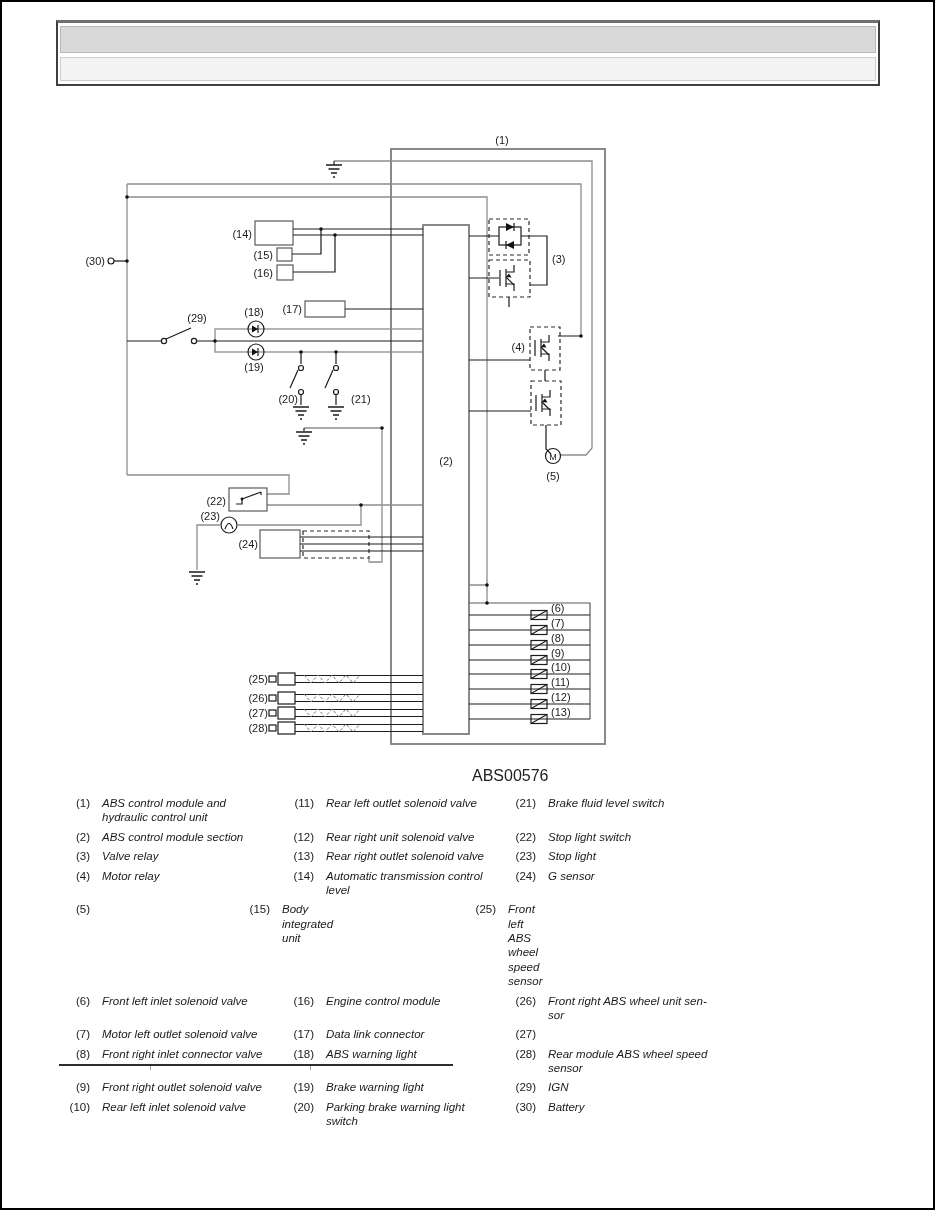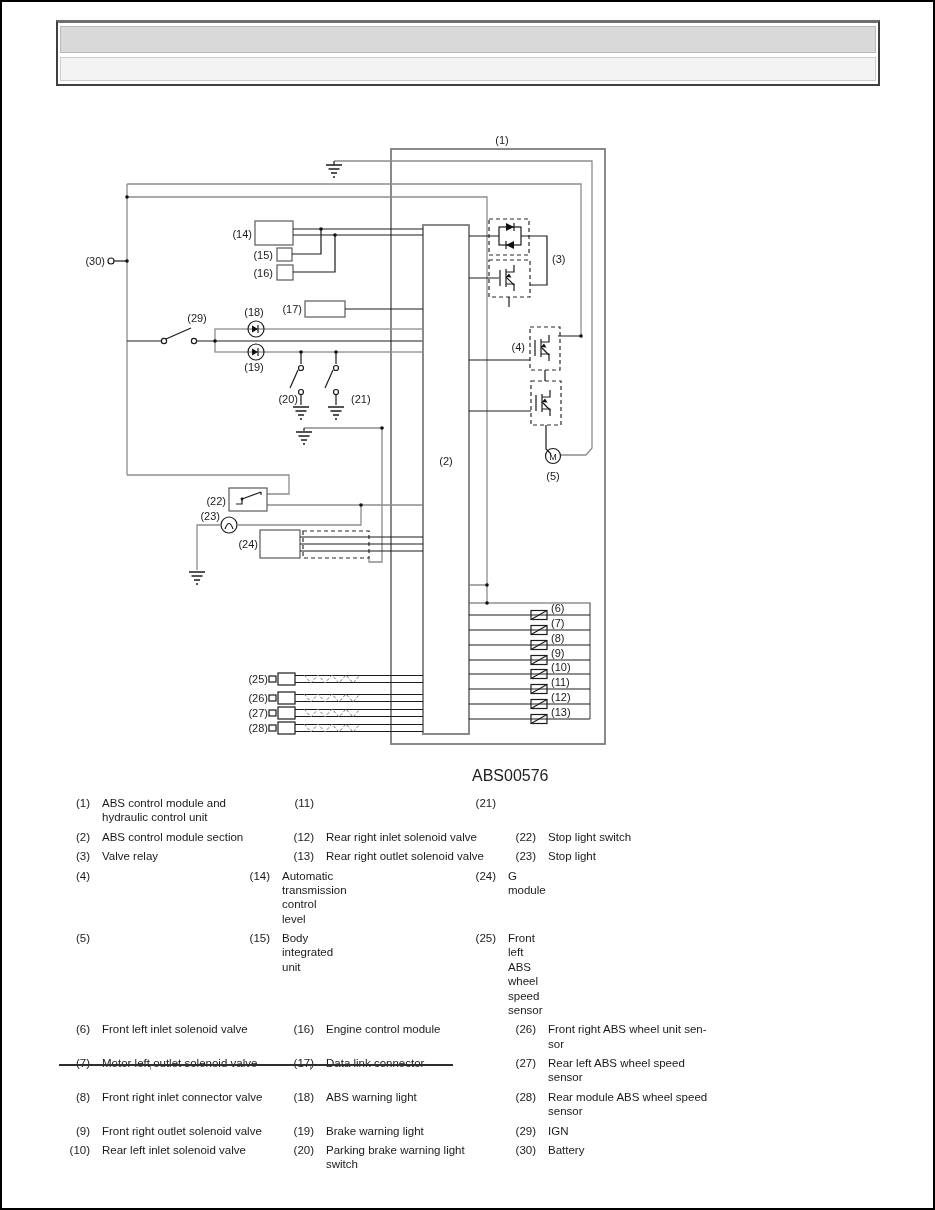--- a/index.html
+++ b/index.html
@@ -22,21 +22,21 @@
   .z{stroke:#777;fill:none;stroke-width:1;stroke-dasharray:3 2;}
   .dot{fill:#111;stroke:none;}
   
   .code{position:absolute;left:470px;top:765px;width:145px;text-align:left;
         font-size:16px;color:#222;}
   
   .legend{position:absolute;left:56px;top:794px;width:660px;
           display:flex;flex-direction:column;row-gap:5px;font-size:11.5px;line-height:1.25;}
   .lrow{display:grid;grid-template-columns:32px 180px 44px 182px 40px 182px;column-gap:0;}
   .lnum{text-align:right;padding-right:0;}
-  .llab{padding-left:12px;hyphens:manual;}
+  .llab{padding-left:12px;hyphens:manual;font-style:italic;}
   
   .frule{position:absolute;left:57px;top:1062px;width:394px;height:2px;background:#2e2e2e;}
   .ftick{position:absolute;top:1064px;width:1px;height:4px;background:#9a9a9a;}
 </style>
 </head>
 <body>
 
 <div class="sheet">
 
   <div class="hdr">
@@ -295,44 +295,47 @@
     </g>
   </svg>
 
   <div class="code">ABS00576</div>
 
   <div class="legend">
     <div class="lrow">
       <span class="lnum">(1)</span>
         <span class="llab">ABS control module and hydraulic control unit</span>
       <span class="lnum">(11)</span>
+        <span class="llab">Rear left outlet solenoid valve</span>
       <span class="lnum">(21)</span>
+        <span class="llab">Brake fluid level switch</span>
     </div>
     <div class="lrow">
       <span class="lnum">(2)</span>
         <span class="llab">ABS control module section</span>
       <span class="lnum">(12)</span>
-        <span class="llab">Rear right inlet solenoid valve</span>
+        <span class="llab">Rear right unit solenoid valve</span>
       <span class="lnum">(22)</span>
         <span class="llab">Stop light switch</span>
     </div>
     <div class="lrow">
       <span class="lnum">(3)</span>
         <span class="llab">Valve relay</span>
       <span class="lnum">(13)</span>
         <span class="llab">Rear right outlet solenoid valve</span>
       <span class="lnum">(23)</span>
         <span class="llab">Stop light</span>
     </div>
     <div class="lrow">
       <span class="lnum">(4)</span>
+        <span class="llab">Motor relay</span>
       <span class="lnum">(14)</span>
         <span class="llab">Automatic transmission control level</span>
       <span class="lnum">(24)</span>
-        <span class="llab">G module</span>
+        <span class="llab">G sensor</span>
     </div>
     <div class="lrow">
       <span class="lnum">(5)</span>
       <span class="lnum">(15)</span>
         <span class="llab">Body integrated unit</span>
       <span class="lnum">(25)</span>
         <span class="llab">Front left ABS wheel speed sensor</span>
     </div>
     <div class="lrow">
       <span class="lnum">(6)</span>
@@ -341,21 +344,20 @@
         <span class="llab">Engine control module</span>
       <span class="lnum">(26)</span>
         <span class="llab">Front right ABS wheel unit sen­sor</span>
     </div>
     <div class="lrow">
       <span class="lnum">(7)</span>
         <span class="llab">Motor left outlet solenoid valve</span>
       <span class="lnum">(17)</span>
         <span class="llab">Data link connector</span>
       <span class="lnum">(27)</span>
-        <span class="llab">Rear left ABS wheel speed sensor</span>
     </div>
     <div class="lrow">
       <span class="lnum">(8)</span>
         <span class="llab">Front right inlet connector valve</span>
       <span class="lnum">(18)</span>
         <span class="llab">ABS warning light</span>
       <span class="lnum">(28)</span>
         <span class="llab">Rear module ABS wheel speed sen­sor</span>
     </div>
     <div class="lrow">

